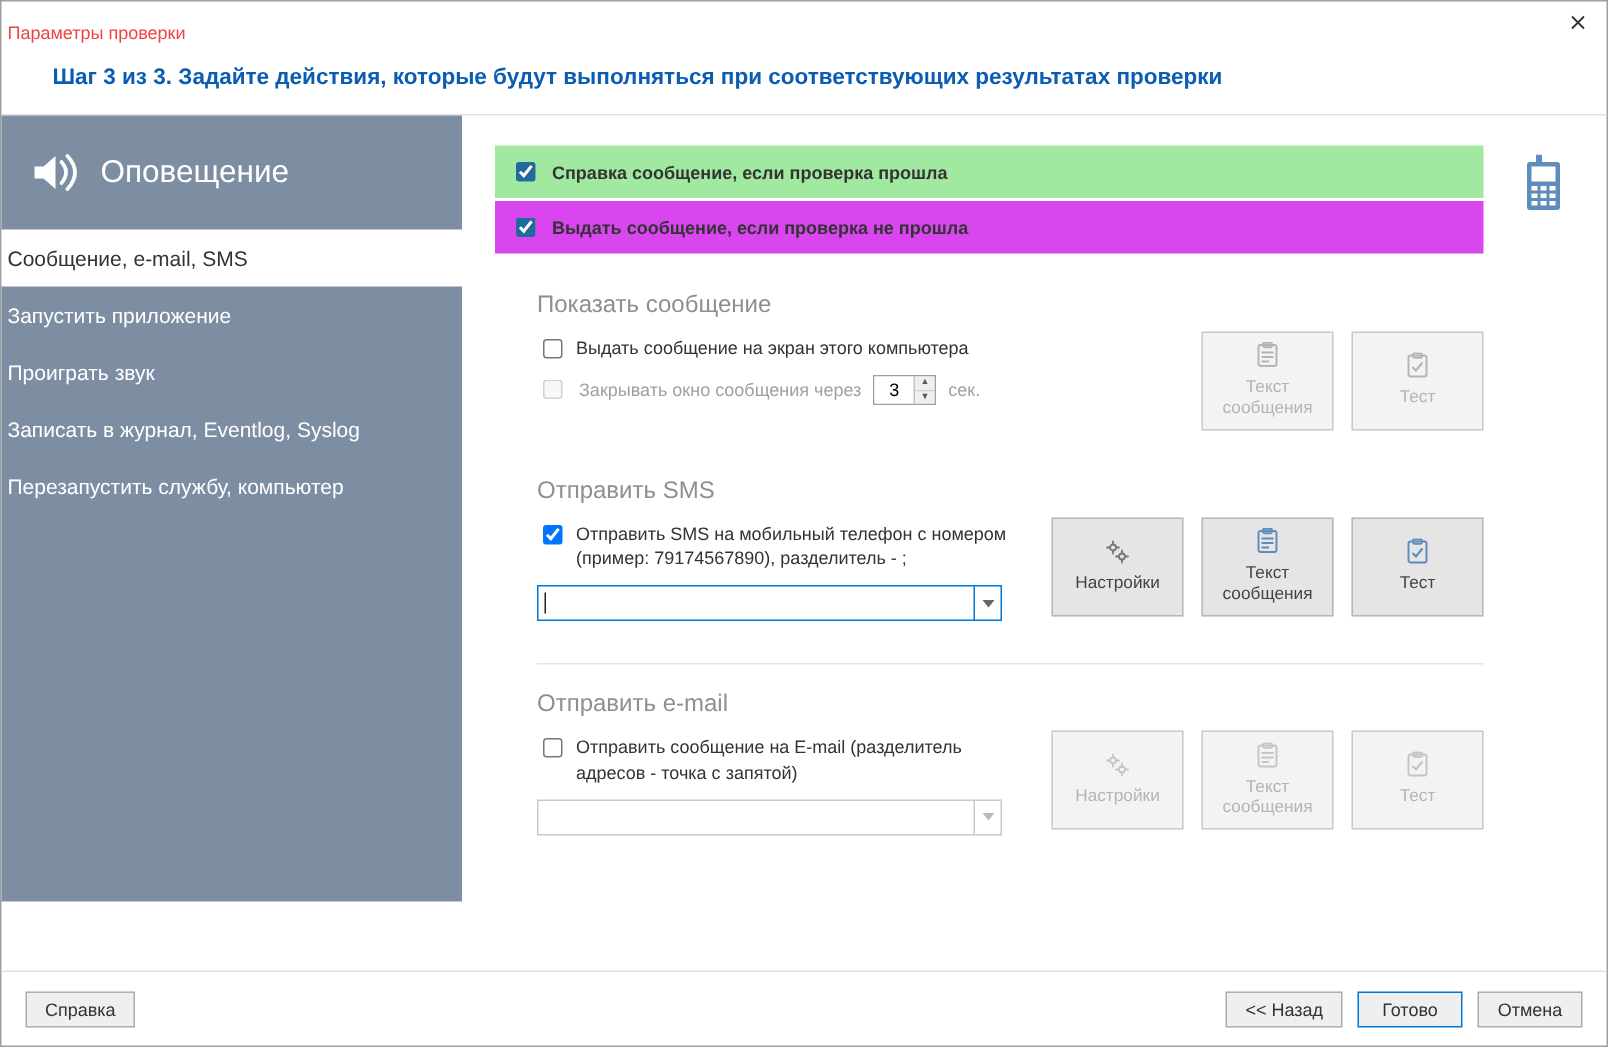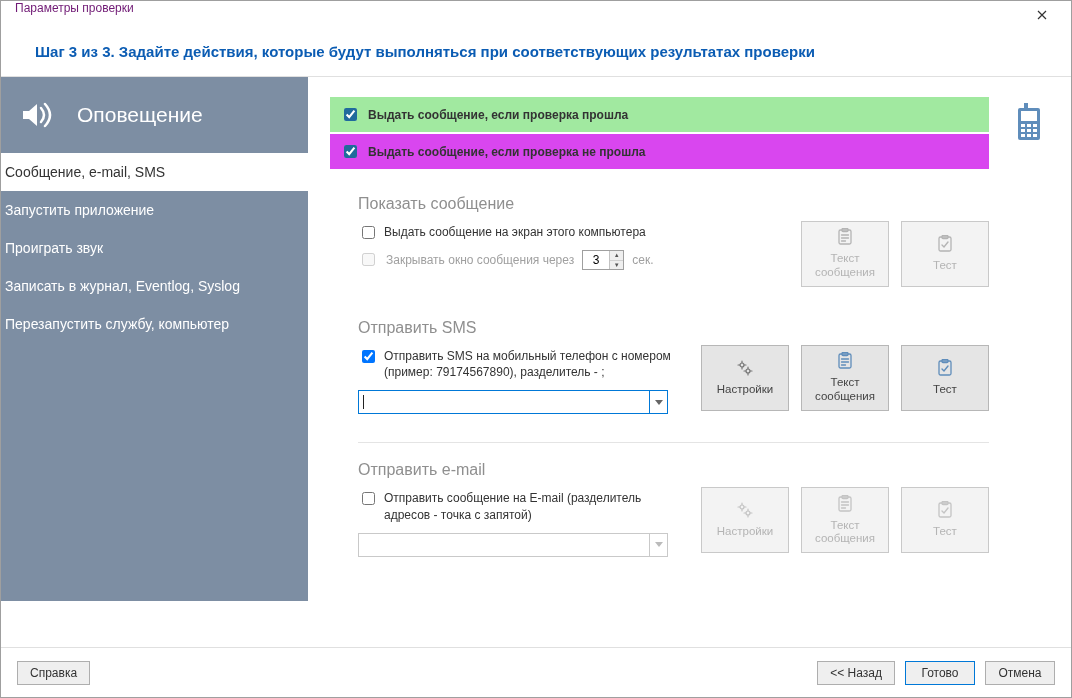--- a/index.html
+++ b/index.html
@@ -1,28 +1,28 @@
 <!DOCTYPE html>
 <html><head>
 <meta charset="utf-8">
 <style>
   * { box-sizing: border-box; }
   html, body { margin: 0; padding: 0; font-family: "Segoe UI", Tahoma, sans-serif; font-size: 13px; color: #333; }
   .window { width: 1072px; height: 698px; border: 1px solid #9f9f9f; background: #fff; display: flex; flex-direction: column; position: relative; }
 
-  .titlebar { height: 28px; display: flex; align-items: flex-start; padding: 0 14px; font-size: 12px; color: #701a75; }
+  .titlebar { height: 28px; display: flex; align-items: flex-end; padding: 0 4px; font-size: 12px; color: #ef4444; }
   .titlebar .title { flex: 1; }
   .titlebar .close { width: 30px; height: 28px; display: flex; align-items: center; justify-content: center; font-size: 13px; color: #333; cursor: pointer; }
 
   .step-header { padding: 14px 34px 16px; color: #0b5cb3; font-size: 15px; font-weight: bold; }
 
   .body { flex: 1; display: flex; min-height: 0; border-top: 1px solid #e0e0e0; }
 
   .sidebar { width: 307px; background: #7d8ea3; display: flex; flex-direction: column; }
-  .sidebar-header { display: flex; align-items: center; gap: 24px; padding: 24px 20px 24px; color: #fff; font-size: 21px; font-weight: 300; }
+  .sidebar-header { display: flex; align-items: center; gap: 14px; padding: 24px 20px 24px; color: #fff; font-size: 21px; font-weight: 300; }
   .speaker-icon { width: 32px; height: 28px; }
   .sidebar-item { padding: 11px 4px; color: #fff; font-size: 14px; cursor: pointer; }
   .sidebar-item.active { background: #fff; color: #333; }
 
   .content { flex: 1; padding: 20px 18px 0 22px; position: relative; display: flex; gap: 16px; }
   .content-main { flex: 1; }
   .content-right { width: 48px; padding-top: 6px; text-align: center; }
 
   .banner { display: flex; align-items: center; gap: 8px; padding: 8px 10px; font-size: 12px; font-weight: bold; color: #333; margin-bottom: 2px; }
   .banner.pass { background: #a1e9a0; }
@@ -100,21 +100,21 @@
       <div class="sidebar-item"><span>Проиграть звук</span></div>
       <div class="sidebar-item"><span>Записать в журнал, Eventlog, Syslog</span></div>
       <div class="sidebar-item"><span>Перезапустить службу, компьютер</span></div>
     </div>
 
     <div class="content">
       <div class="content-main">
 
         <div class="banner pass">
           <input type="checkbox" checked="" style="">
-          <span>Выдать сообщение, если проверка прошла</span>
+          <span>Справка сообщение, если проверка прошла</span>
         </div>
         <div class="banner fail">
           <input type="checkbox" checked="" style="">
           <span>Выдать сообщение, если проверка не прошла</span>
         </div>
 
         <div class="section" style="padding-left:28px;">
           <div class="section-title">Показать сообщение</div>
           <div class="row">
             <div class="controls">

